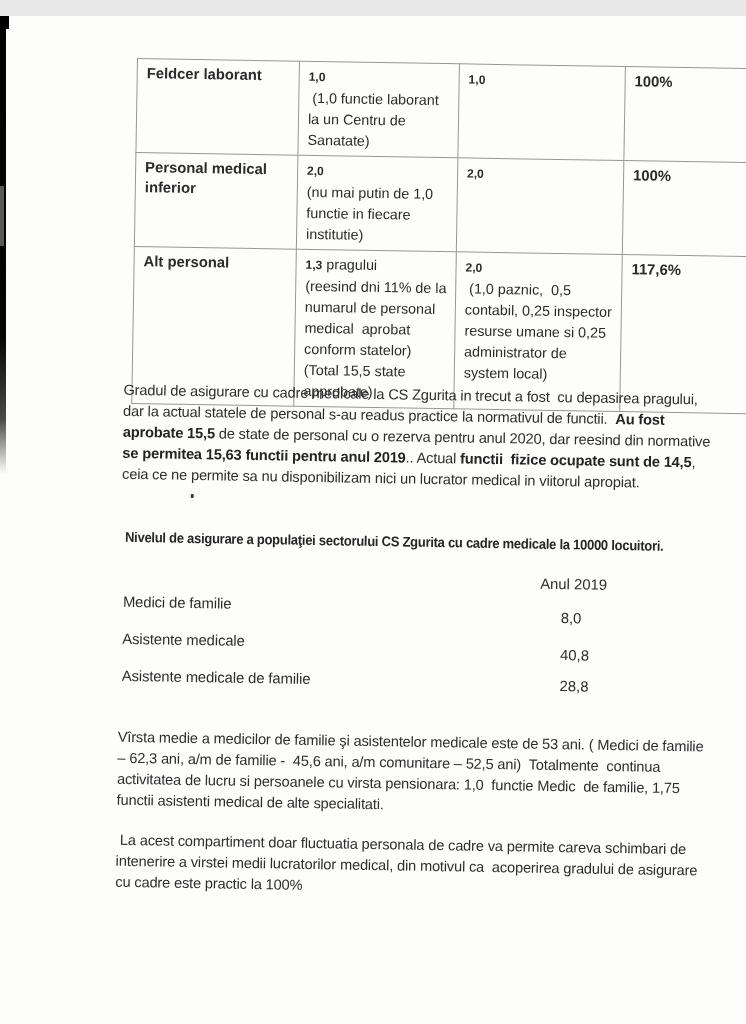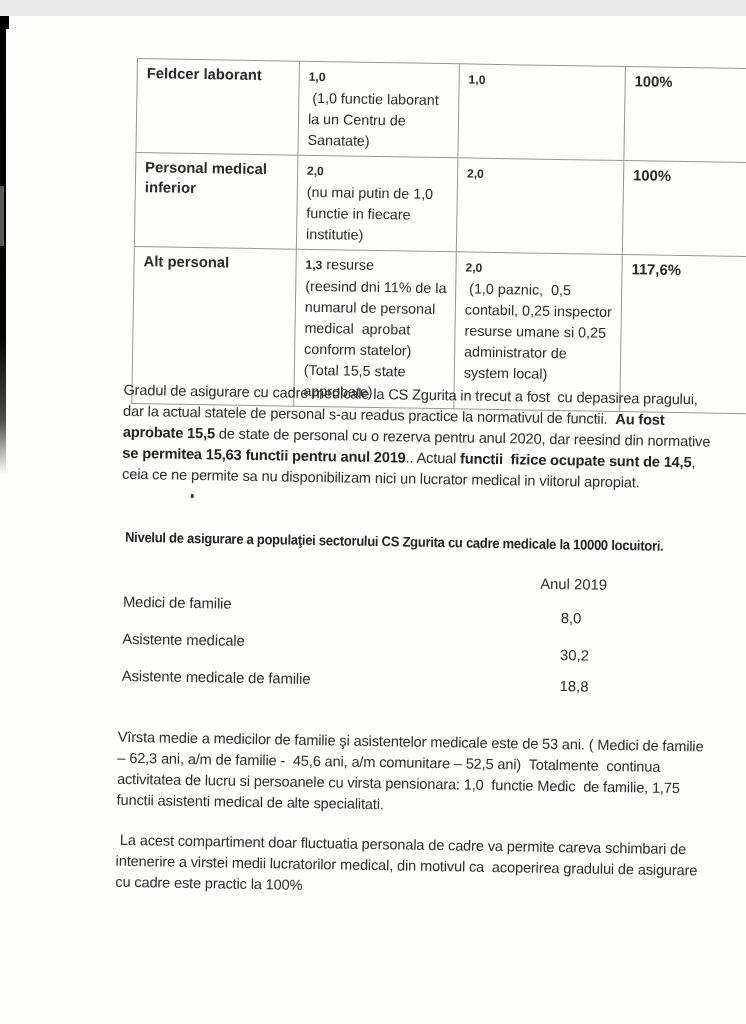--- a/index.html
+++ b/index.html
@@ -62,41 +62,41 @@
           <td class="c4 cov">100%</td>
         </tr>
         <tr>
           <td class="c1 rowlabel">Personal medical inferior</td>
           <td class="c2"><span class="cellval">2,0</span><span></span><span class="cellnote">(nu mai putin de 1,0 functie in fiecare institutie)</span></td>
           <td class="c3"><span class="cellval">2,0</span><span class="cellnote"></span></td>
           <td class="c4 cov">100%</td>
         </tr>
         <tr>
           <td class="c1 rowlabel">Alt personal</td>
-          <td class="c2"><span class="cellval">1,3</span><span> resurse</span><span class="cellnote">(reesind dni 11% de la numarul de personal medical  aprobat conform statelor) (Total 15,5 state approbate)</span></td>
+          <td class="c2"><span class="cellval">1,3</span><span> pragului</span><span class="cellnote">(reesind dni 11% de la numarul de personal medical  aprobat conform statelor) (Total 15,5 state approbate)</span></td>
           <td class="c3"><span class="cellval">2,0</span><span class="cellnote"> (1,0 paznic,  0,5 contabil, 0,25 inspector resurse umane si 0,25 administrator de system local)</span></td>
           <td class="c4 cov">117,6%</td>
         </tr>
       </tbody>
     </table>
 
     <div class="para p1"><span>Gradul de asigurare cu cadre medicale la CS Zgurita in trecut a fost  cu depasirea pragului, dar la actual statele de personal s-au readus practice la normativul de functii.  </span><span class="seg-b">Au fost aprobate 15,5 </span><span>de state de personal cu o rezerva pentru anul 2020, dar reesind din normative </span><span class="seg-b">se permitea 15,63 functii pentru anul 2019</span><span>.. Actual </span><span class="seg-b">functii  fizice ocupate sunt de 14,5</span><span>, ceia ce ne permite sa nu disponibilizam nici un lucrator medical in viitorul apropiat.</span></div>
 
     <div class="stray-dot"></div>
 
     <div class="heading">Nivelul de asigurare a populaţiei sectorului CS Zgurita cu cadre medicale la 10000 locuitori.</div>
 
     <div>
       <div class="ind-year">Anul 2019</div>
       <div class="ind-label il0">Medici de familie</div>
       <div class="ind-value iv0">8,0</div>
       <div class="ind-label il1">Asistente medicale</div>
-      <div class="ind-value iv1">30,2</div>
+      <div class="ind-value iv1">40,8</div>
       <div class="ind-label il2">Asistente medicale de familie</div>
-      <div class="ind-value iv2">18,8</div>
+      <div class="ind-value iv2">28,8</div>
     </div>
 
     <div class="para p3">Vîrsta medie a medicilor de familie şi asistentelor medicale este de 53 ani. ( Medici de familie – 62,3 ani, a/m de familie -  45,6 ani, a/m comunitare – 52,5 ani)  Totalmente  continua activitatea de lucru si persoanele cu virsta pensionara: 1,0  functie Medic  de familie, 1,75 functii asistenti medical de alte specialitati.</div>
 
     <div class="para p4"> La acest compartiment doar fluctuatia personala de cadre va permite careva schimbari de intenerire a virstei medii lucratorilor medical, din motivul ca  acoperirea gradului de asigurare cu cadre este practic la 100%</div>
 
   </div>
 </div>
 
 </body></html>

